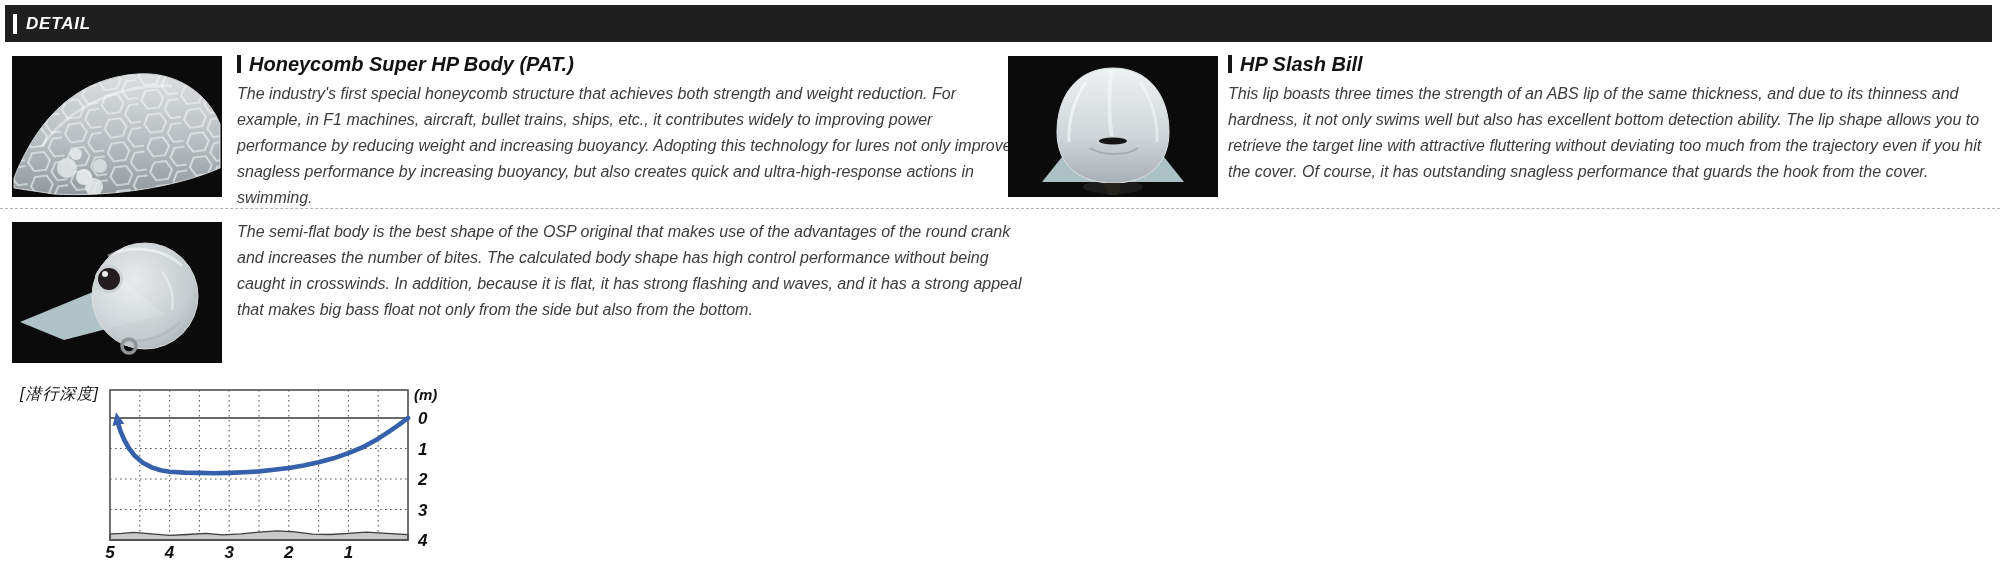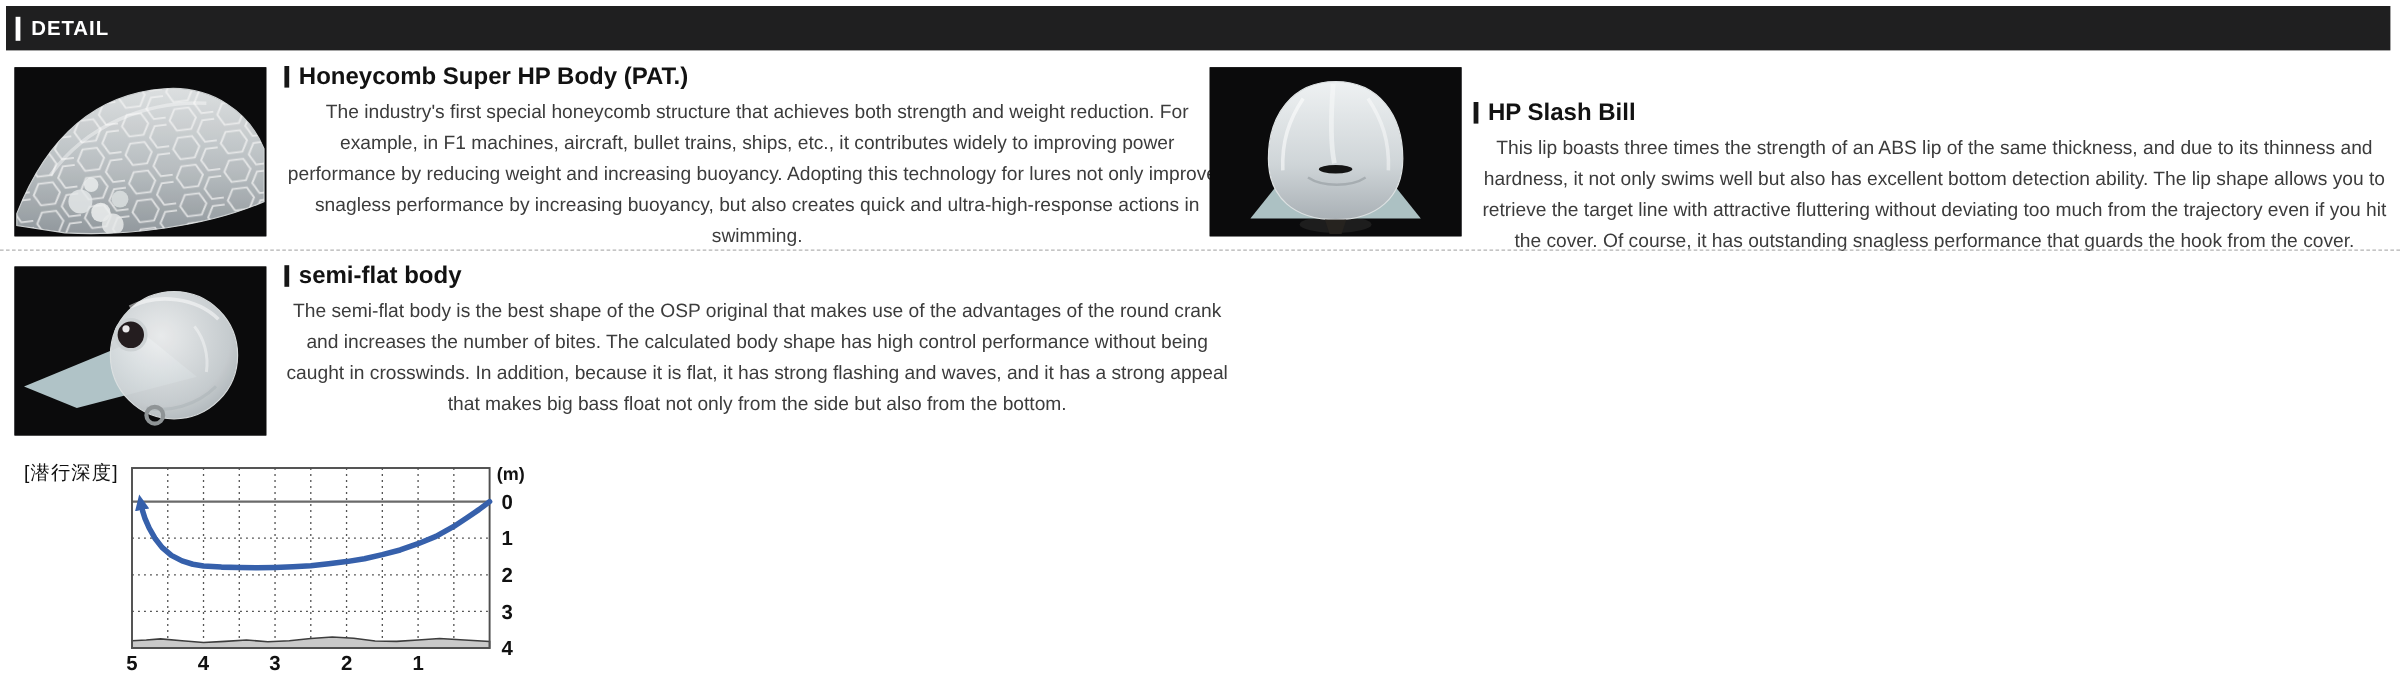--- a/index.html
+++ b/index.html
@@ -1,51 +1,51 @@
 <!DOCTYPE html>
 <html><head>
 <meta charset="utf-8">
 <style>
   * { margin:0; padding:0; box-sizing:border-box; }
   html,body { background:#fff; }
   .page {
     position:relative; width:2000px; height:570px; background:#ffffff;
-    font-family:"Liberation Sans", sans-serif; overflow:hidden;
+    font-family:"Liberation Sans", sans-serif; overflow:hidden;font-style:italic;
   }
   
   .detail-bar {
     position:absolute; left:5px; top:5px; width:1987px; height:37px;
     background:#1f1f20; display:flex; align-items:center;
   }
   .detail-bar .tick {
     width:4px; height:20px; background:#ffffff; margin-left:8px; margin-right:9px;
   }
   .detail-bar .title {
     color:#ffffff; font-size:17px; font-weight:bold; letter-spacing:0.8px;
   }
   
   .photo {
     position:absolute; width:210px; height:141px; background:#0b0b0c; display:block;
   }
   .photo svg { display:block; width:100%; height:100%; }
-  .sec-text { position:absolute;text-align:center; }
+  .sec-text { position:absolute; }
   .sec-heading {
     display:flex; align-items:center; margin-bottom:6px;
   }
   .sec-heading .tick {
     width:4px; height:18px; background:#161616; margin-right:8px; flex:0 0 auto;
   }
   .sec-heading .h-label {
     font-size:20px; font-weight:bold; color:#121212; line-height:22px;
   }
   .sec-body {
     font-size:16px; line-height:26px; color:#3c3c3c;
   }
   .sec1-text { left:237px; top:53px; width:788px; }
-  .sec2-text { left:1228px; top:53px; width:768px;margin-top:30px; }
+  .sec2-text { left:1228px; top:53px; width:768px; }
   .sec3-text { left:237px; top:219px; width:788px; }
   .photo1 { left:12px;   top:56px; }
   .photo2 { left:1008px; top:56px; }
   .photo3 { left:12px;   top:222px; }
   .separator {
     position:absolute; left:0; top:208px; width:2000px; height:0;
     border-top:1.5px dashed #b3b3b3;
   }
   
   .chart-title {
@@ -147,24 +147,20 @@
       <path d="M96,34 C120,22 152,26 170,44" fill="none" stroke="#ffffff" stroke-width="3" opacity="0.5"></path>
       <path d="M168,100 C152,116 128,122 110,118" fill="none" stroke="#aeb5b9" stroke-width="2.5" opacity="0.6"></path>
       <circle cx="97" cy="57" r="14" fill="#cdd2d4"></circle>
       <circle cx="97" cy="57" r="11" fill="#241d1f"></circle>
       <circle cx="93" cy="52" r="3" fill="#ffffff" opacity="0.9"></circle>
       <circle cx="117" cy="124" r="7" fill="none" stroke="#8f9496" stroke-width="3.5"></circle>
       <path d="M150,50 C158,60 162,74 160,88" fill="none" stroke="#ffffff" stroke-width="2.5" opacity="0.4"></path>
     </svg>
   </div>
   <div class="sec-text sec3-text">
-    <div class="sec-heading">
-      <span class="tick"></span>
-      <span class="h-label">semi-flat body</span>
-    </div>
     <div class="sec-body">The semi-flat body is the best shape of the OSP original that makes use of the advantages of the round crank and increases the number of bites. The calculated body shape has high control performance without being caught in crosswinds. In addition, because it is flat, it has strong flashing and waves, and it has a strong appeal that makes big bass float not only from the side but also from the bottom.</div>
   </div>
 
   <div class="chart-title">[潜行深度]</div>
   <svg class="depth-chart" width="345" height="178">
       <defs>
         <marker id="ah" markerUnits="userSpaceOnUse" markerWidth="16" markerHeight="16" refX="4" refY="8" orient="auto">
           <path d="M0,2 L13,8 L0,14 Z" fill="#3660ab"></path>
         </marker>
       </defs>

